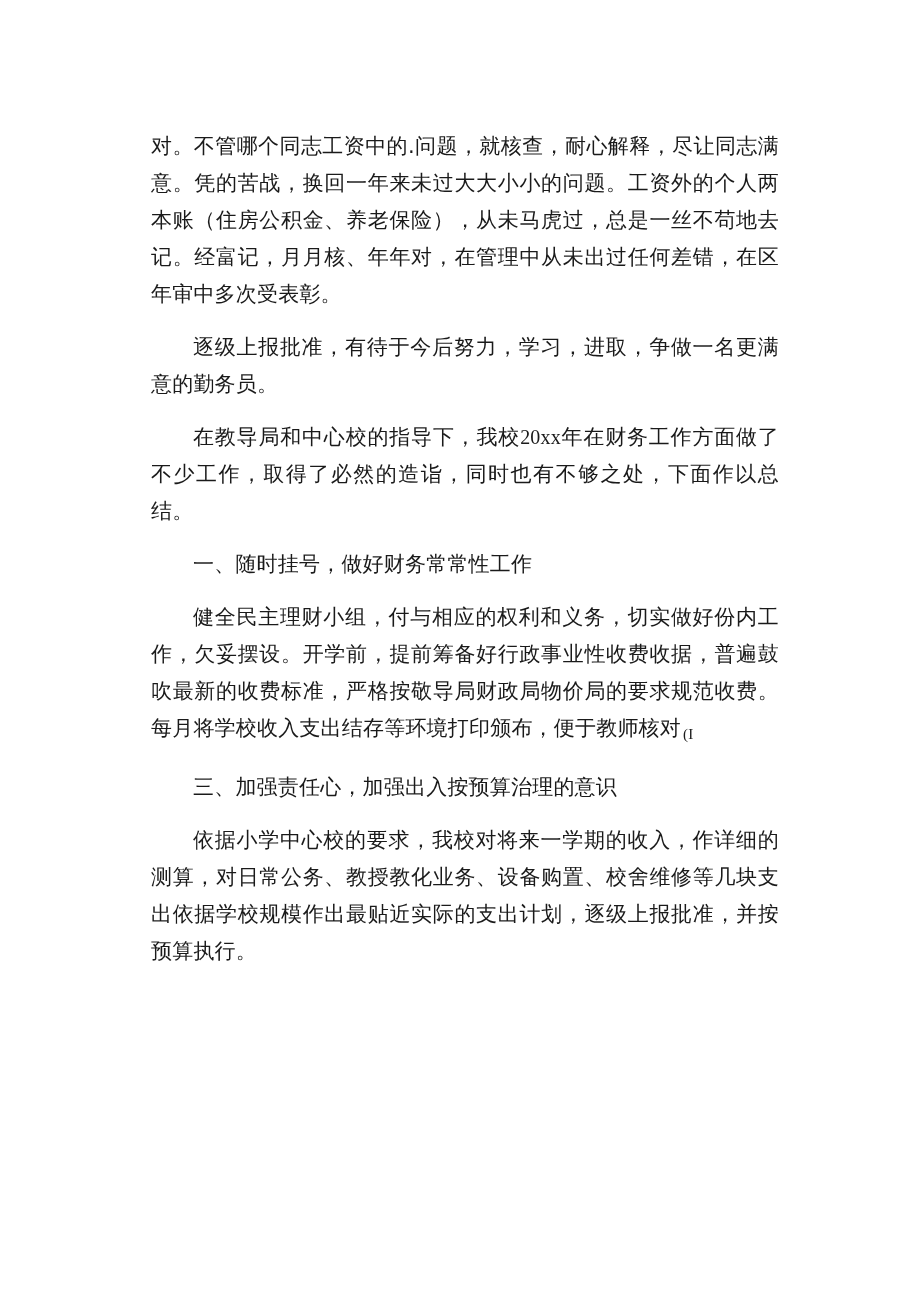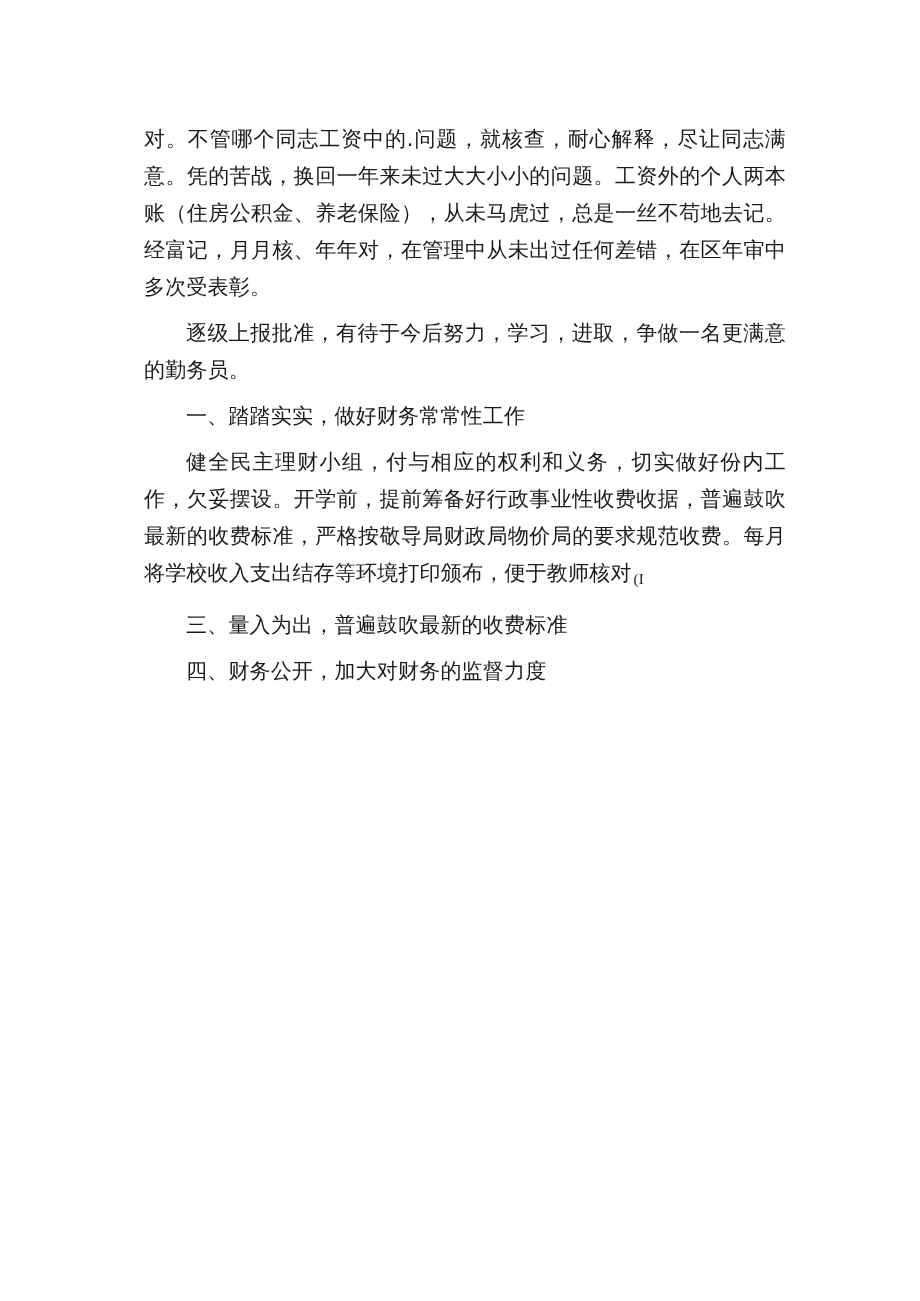--- a/index.html
+++ b/index.html
@@ -15,21 +15,21 @@
       font-family: "DejaVu Sans", "Liberation Sans", sans-serif;
       color: #1a1a1a;
     }
     .page {
       position: absolute;
       left: 135px;
       top: 112px;
       width: 660px;
     }
     .para {
-      margin: 9px;
+      margin: 16px;
       font-size: 21px;
       line-height: 37px;
       letter-spacing: 0.2px;
       text-align: justify;
       text-justify: inter-character;
       word-break: break-all;
     }
     .indent {
       text-indent: 42px;
     }
@@ -47,24 +47,25 @@
 </head>
 <body>
 
 <div class="page">
   <p class="para">对。不管哪个同志工资中的.问题，就核查，耐心解释，尽让同志满意。凭的苦战，换回一年来未过大大小小的问题。工资外的个人两本账（住房公积金、养老保险），从未马虎过，总是一丝不苟地去记。经富记，月月核、年年对，在管理中从未出过任何差错，在区年审中多次受表彰。</p>
 
 
   <p class="para indent">逐级上报批准，有待于今后努力，学习，进取，争做一名更满意的勤务员。</p>
 
 
+  <p class="para indent"><span>在教导局和中心校的指导下，我校</span><span class="latin">20xx</span><span>年在财务工作方面做了不少工作，取得了必然的造诣，同时也有不够之处，下面作以总结。</span></p>
 
-  <p class="para indent">一、踏踏实实，做好财务常常性工作</p>
+  <p class="para indent">一、随时挂号，做好财务常常性工作</p>
 
   <p class="para indent"><span>健全民主理财小组，付与相应的权利和义务，切实做好份内工作，欠妥摆设。开学前，提前筹备好行政事业性收费收据，普遍鼓吹最新的收费标准，严格按敬导局财政局物价局的要求规范收费。每月将学校收入支出结存等环境打印颁布，便于教师核对</span><span class="tail-mark">(I</span></p>
 
 
 
-  <p class="para indent">三、量入为出，普遍鼓吹最新的收费标准</p>
+  <p class="para indent">三、加强责任心，加强出入按预算治理的意识</p>
 
+  <p class="para indent">依据小学中心校的要求，我校对将来一学期的收入，作详细的测算，对日常公务、教授教化业务、设备购置、校舍维修等几块支出依据学校规模作出最贴近实际的支出计划，逐级上报批准，并按预算执行。</p>
 
-  <p class="para indent">四、财务公开，加大对财务的监督力度</p>
 </div>
 
 </body></html>

